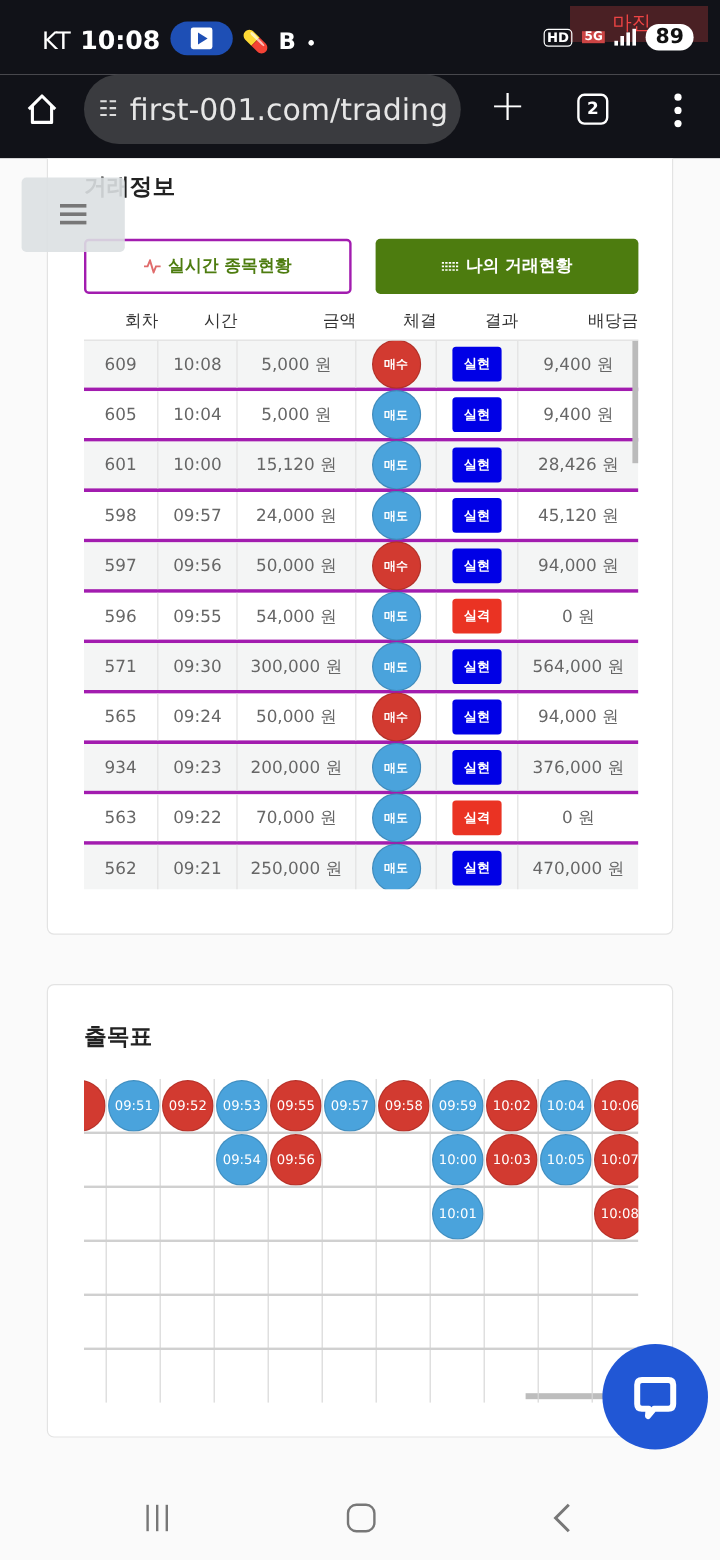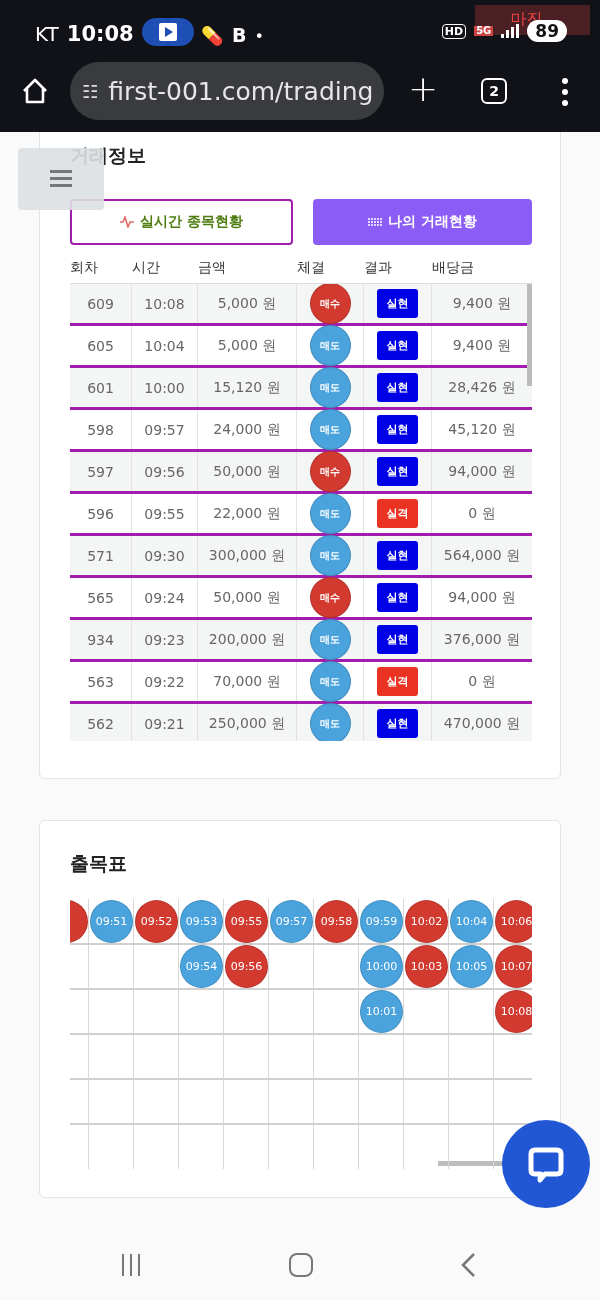--- a/index.html
+++ b/index.html
@@ -7,21 +7,21 @@
 .statusbar{position:absolute;left:0;top:0;width:600px;height:62px;background:#111218;color:#fff}
 .sb-left{position:absolute;left:35px;top:18px;display:flex;align-items:flex-end;gap:8px;font-size:20px}
 .sb-carrier{font-weight:400}
 .sb-time{font-weight:700;font-size:21px}
 .sb-play{width:52px;height:28px;background:#1e4fb5;border-radius:14px;display:flex;align-items:center;justify-content:center}
 .sb-play span{width:18px;height:18px;background:#fff;border-radius:2px;position:relative}
 .sb-play span:after{content:"";position:absolute;left:6px;top:4px;border-left:8px solid #1e4fb5;border-top:5px solid transparent;border-bottom:5px solid transparent}
 .sb-pill{font-size:18px}
 .sb-b{font-weight:700;font-size:19px}
 .sb-dot{font-size:16px}
-.sb-right{position:absolute;right:33px;top:20px;display:flex;align-items:center;gap:8px;font-size:12px}
+.sb-right{position:absolute;right:22px;top:20px;display:flex;align-items:center;gap:8px;font-size:12px}
 .sb-hd{border:1.5px solid #fff;border-radius:4px;padding:0 2px;font-weight:700;font-size:11px}
 .sb-5g{font-size:10px;font-weight:700;line-height:10px;background:#c44;padding:0 2px}
 .sb-sig{display:flex;align-items:flex-end;gap:2px;height:14px}
 .sb-sig i{display:block;width:3px;background:#fff}
 .sb-bat{background:#fff;color:#111;border-radius:12px;padding:1px 8px;font-weight:700;font-size:17px}
 .sb-watermark{position:absolute;right:10px;top:5px;width:115px;height:30px;background:rgba(180,60,60,0.35);color:#e44;font-weight:400;font-size:16px;text-align:center;padding-right:12px;line-height:28px}
 .urlbar{position:absolute;left:0;top:62px;width:600px;height:70px;background:#111218}
 .url-home{position:absolute;left:20px;top:14px;width:30px;height:30px;color:#fff}
 .url-field{position:absolute;left:70px;top:0;width:314px;height:58px;background:#3a3b3f;border-radius:29px;display:flex;align-items:center;padding-left:12px;gap:10px;color:#e6e6e6;font-size:25px;overflow:hidden;white-space:nowrap}
 .url-tune{font-size:18px;color:#ddd}
@@ -30,23 +30,23 @@
 .url-menu{position:absolute;left:561px;top:16px;width:8px;display:flex;flex-direction:column;gap:5px;align-items:center}
 .url-menu i{width:6px;height:6px;border-radius:50%;background:#fff;display:block}
 .content{position:absolute;left:0;top:132px;width:600px;height:1090px;background:#fafafa;overflow:hidden}
 .card1{position:absolute;left:39px;top:-10px;width:522px;height:657px;background:#fff;border:1px solid #e3e3e3;border-radius:6px}
 .card1-title{position:absolute;left:30px;top:20px;font-size:19px;font-weight:700;color:#222}
 .menu-btn{position:absolute;left:18px;top:148px;width:86px;height:62px;background:rgba(220,224,226,0.9);border-radius:4px;z-index:5}
 .menu-btn i{position:absolute;left:32px;width:22px;height:3px;background:#777}
 .tab-btns{position:absolute;left:30px;top:76px;width:462px;display:flex;gap:20px}
 .tab-btn{flex:1;height:46px;border-radius:4px;display:flex;align-items:center;justify-content:center;gap:6px;font-size:14px;font-weight:700}
 .tab-btn.outline{border:2px solid #a21caf;color:#4d7c0f;background:#fff}
-.tab-btn.filled{background:#8b5cf6;color:#fff}
+.tab-btn.filled{background:#4d7c0f;color:#fff}
 .tbl-head{position:absolute;left:30px;top:136px;width:462px;display:flex;font-size:14px;color:#333}
-.tbl-head div{text-align:left}
+.tbl-head div{text-align:right}
 .tbl-wrap{position:absolute;left:30px;top:160px;width:462px;height:458px;overflow:hidden;border-top:1px solid #ddd}
 .trow{display:flex;height:42px;border-bottom:3px solid #a21caf;font-size:14px;color:#666}
 .trow:nth-child(odd){background:#f4f5f5}
 .trow:nth-child(even){background:#fff}
 .trow>div{display:flex;align-items:center;justify-content:center;border-right:1px solid #e2e2e2}
 .c1{width:62px}.c2{width:66px}.c3{width:99px}.c4{width:67px}.c5{width:68px}.c6{width:100px}
 .circ{width:41px;height:41px;border-radius:50%;color:#fff;font-size:10px;font-weight:700;display:flex;align-items:center;justify-content:center;border:1px solid rgba(0,0,0,0.15)}
 .circ.buy{background:#d23a30}
 .circ.sell{background:#4aa3dc}
 .badge{width:41px;height:29px;border-radius:3px;color:#fff;font-size:11px;font-weight:700;display:flex;align-items:center;justify-content:center}
@@ -207,21 +207,21 @@
               <span class="circ buy">매수</span>
             </div>
             <div class="c5">
               <span class="badge win">실현</span>
             </div>
             <div class="c6" style="border-right:none">94,000 원</div>
           </div>
           <div class="trow">
             <div class="c1">596</div>
             <div class="c2">09:55</div>
-            <div class="c3">22,000 원</div>
+            <div class="c3">54,000 원</div>
             <div class="c4">
               <span class="circ sell">매도</span>
             </div>
             <div class="c5">
               <span class="badge lose">실격</span>
             </div>
             <div class="c6" style="border-right:none">0 원</div>
           </div>
           <div class="trow">
             <div class="c1">571</div>

